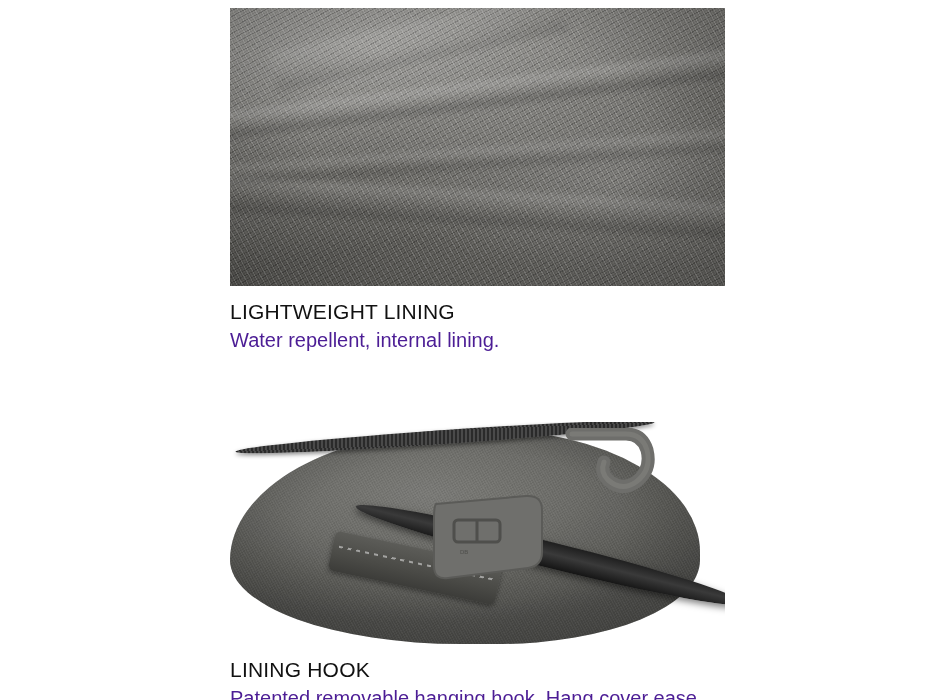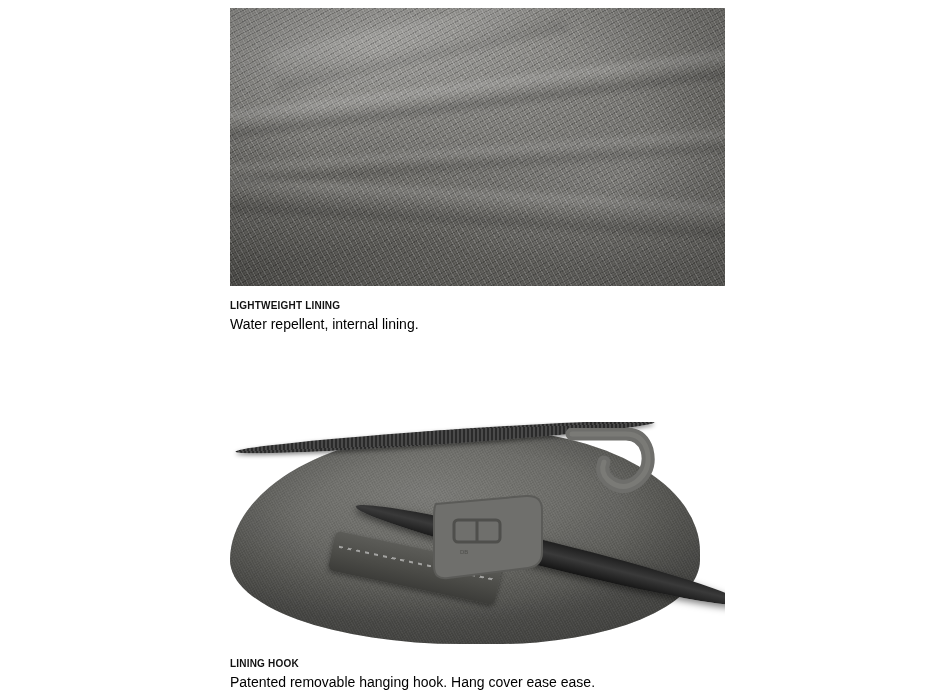--- a/index.html
+++ b/index.html
@@ -138,30 +138,30 @@
   .seam::after {
     content: "";
     position: absolute;
     left: 6px; right: 6px; top: 14px;
     height: 2px;
     background: repeating-linear-gradient(90deg, rgba(230,230,230,0.55) 0px, rgba(230,230,230,0.55) 4px, rgba(0,0,0,0) 4px, rgba(0,0,0,0) 9px);
   }
 
   .feature-title {
     margin: 14px 0 0 0;
-    font-size: 10px;
-    font-weight: bold;
+    font-size: 21px;
+    font-weight: normal;
     letter-spacing: 0.2px;
     color: #111111;
   }
   .feature-desc {
     margin: 5px 0 0 0;
-    font-size: 14px;
+    font-size: 20px;
     font-weight: normal;
-    color: #000000;
+    color: #4c1d95;
   }
   #f1 { top: 8px; }
   #f2 { top: 422px; }
 </style>
 </head>
 <body>
 
 <div class="page">
 
   <section class="feature" id="f1">

